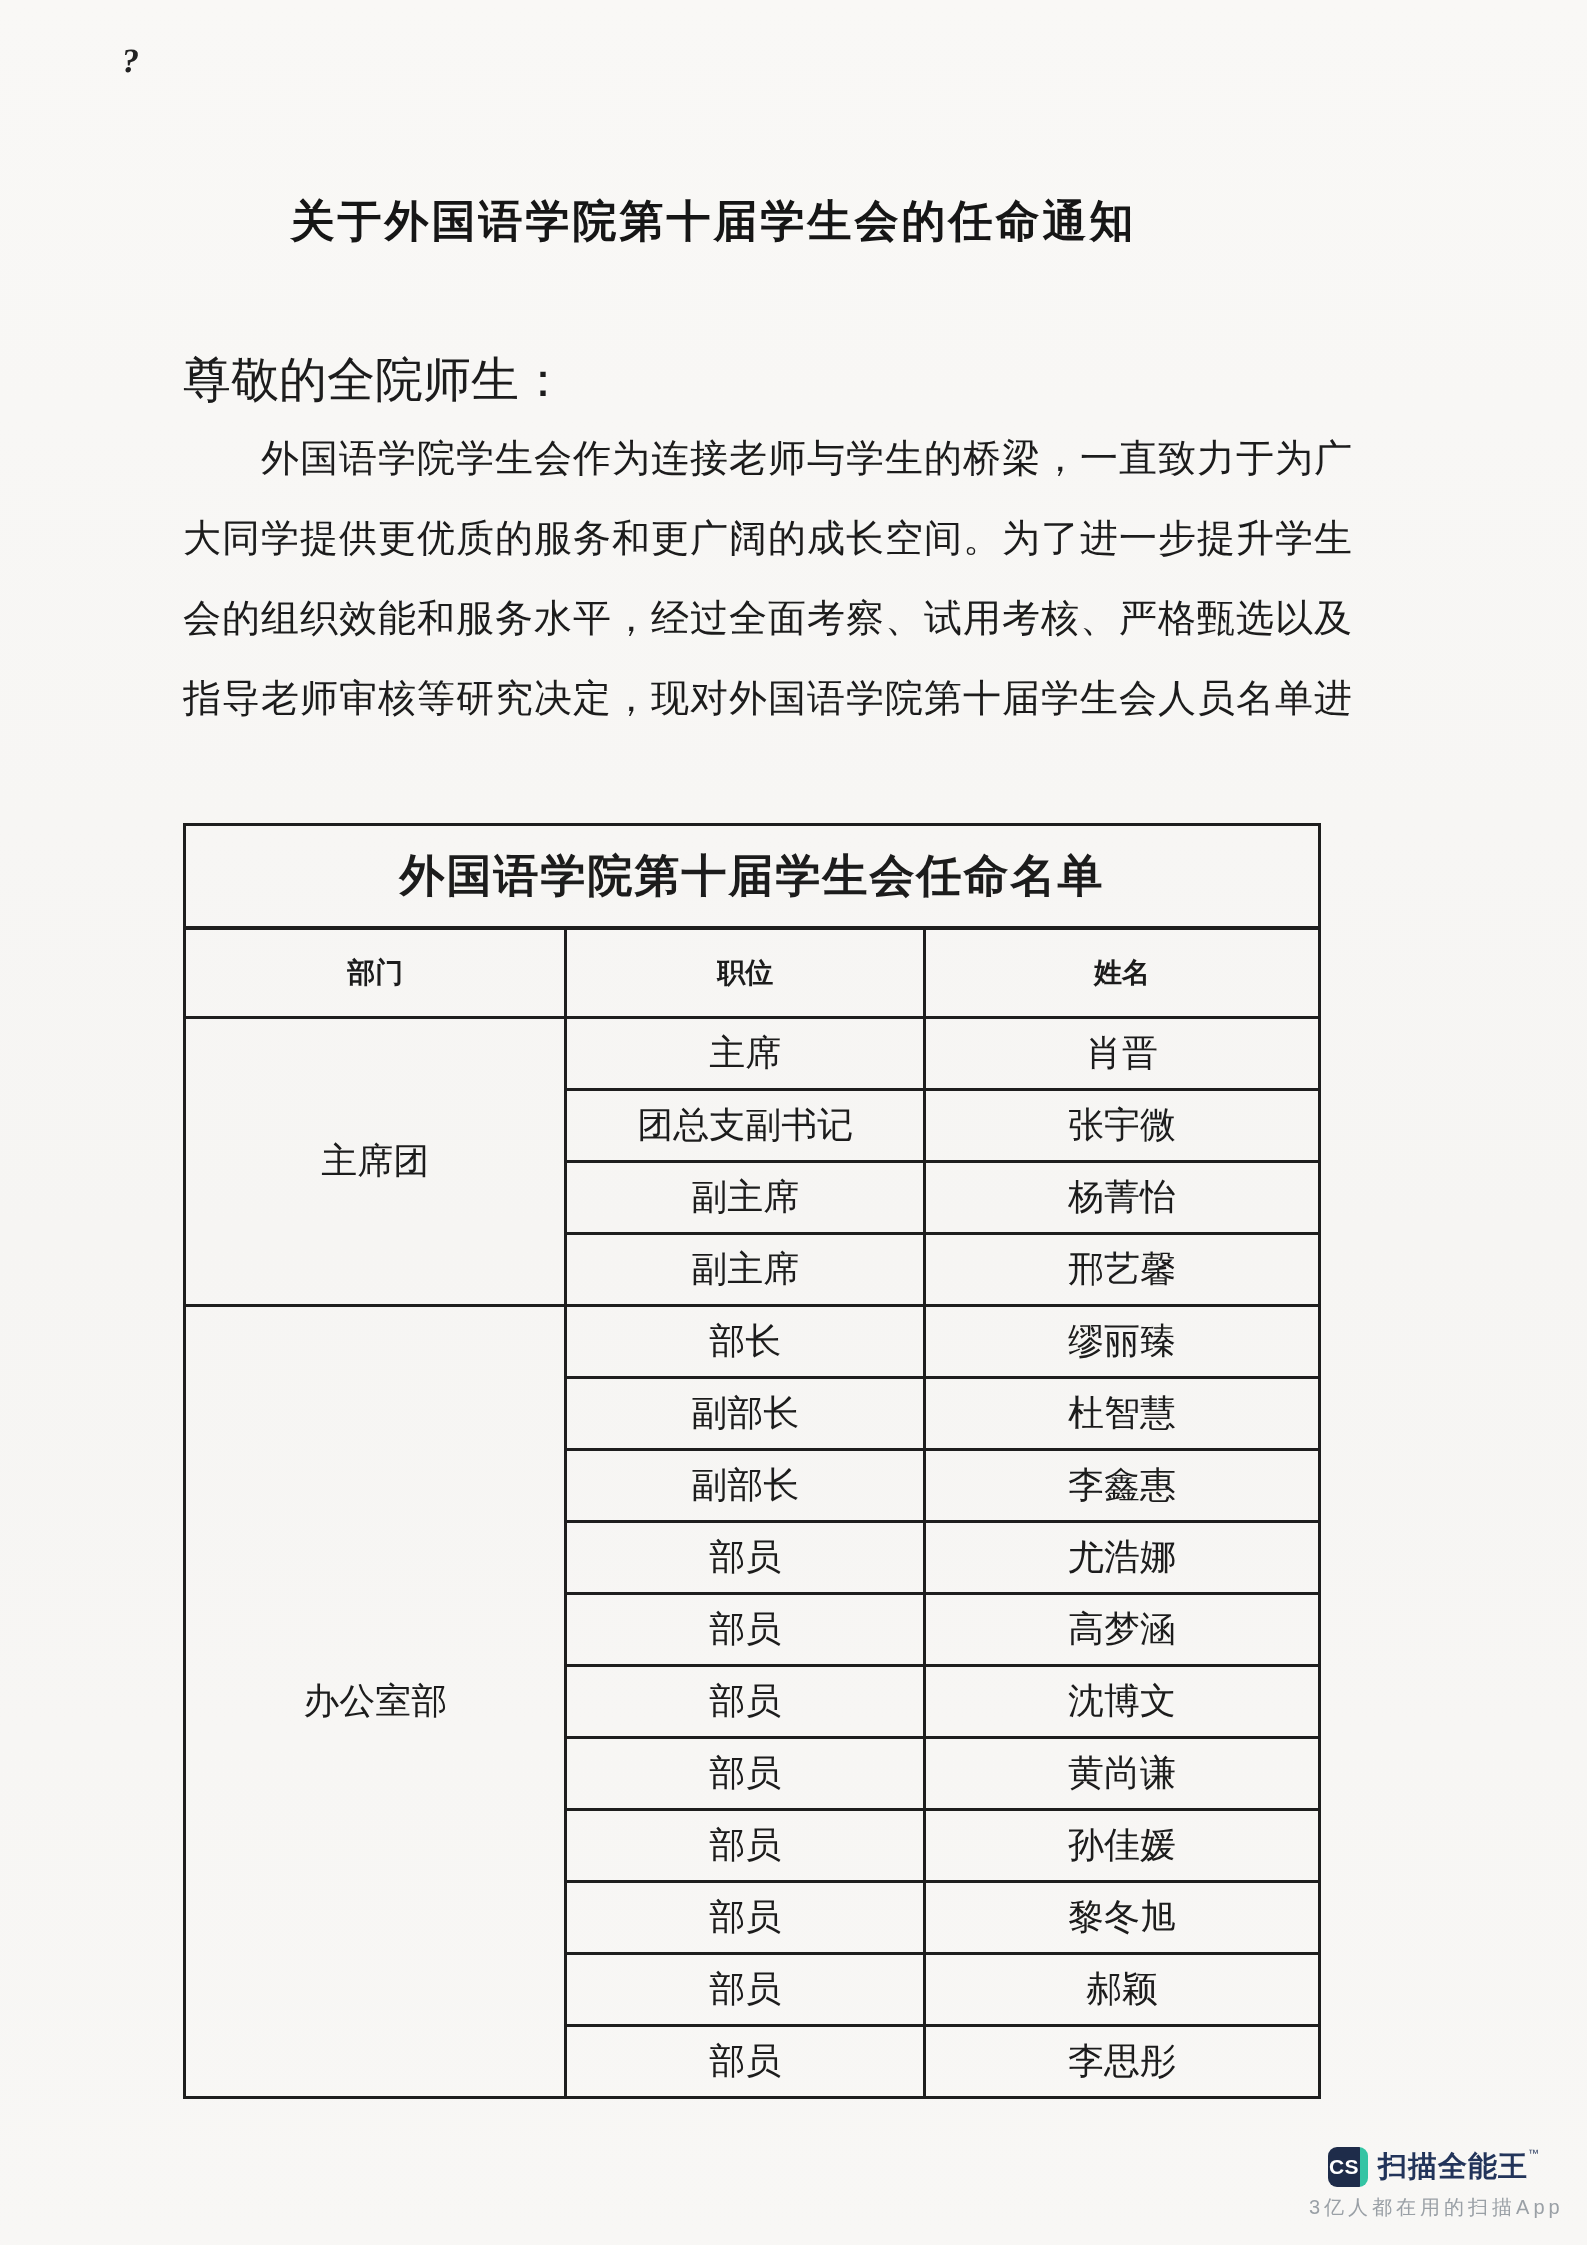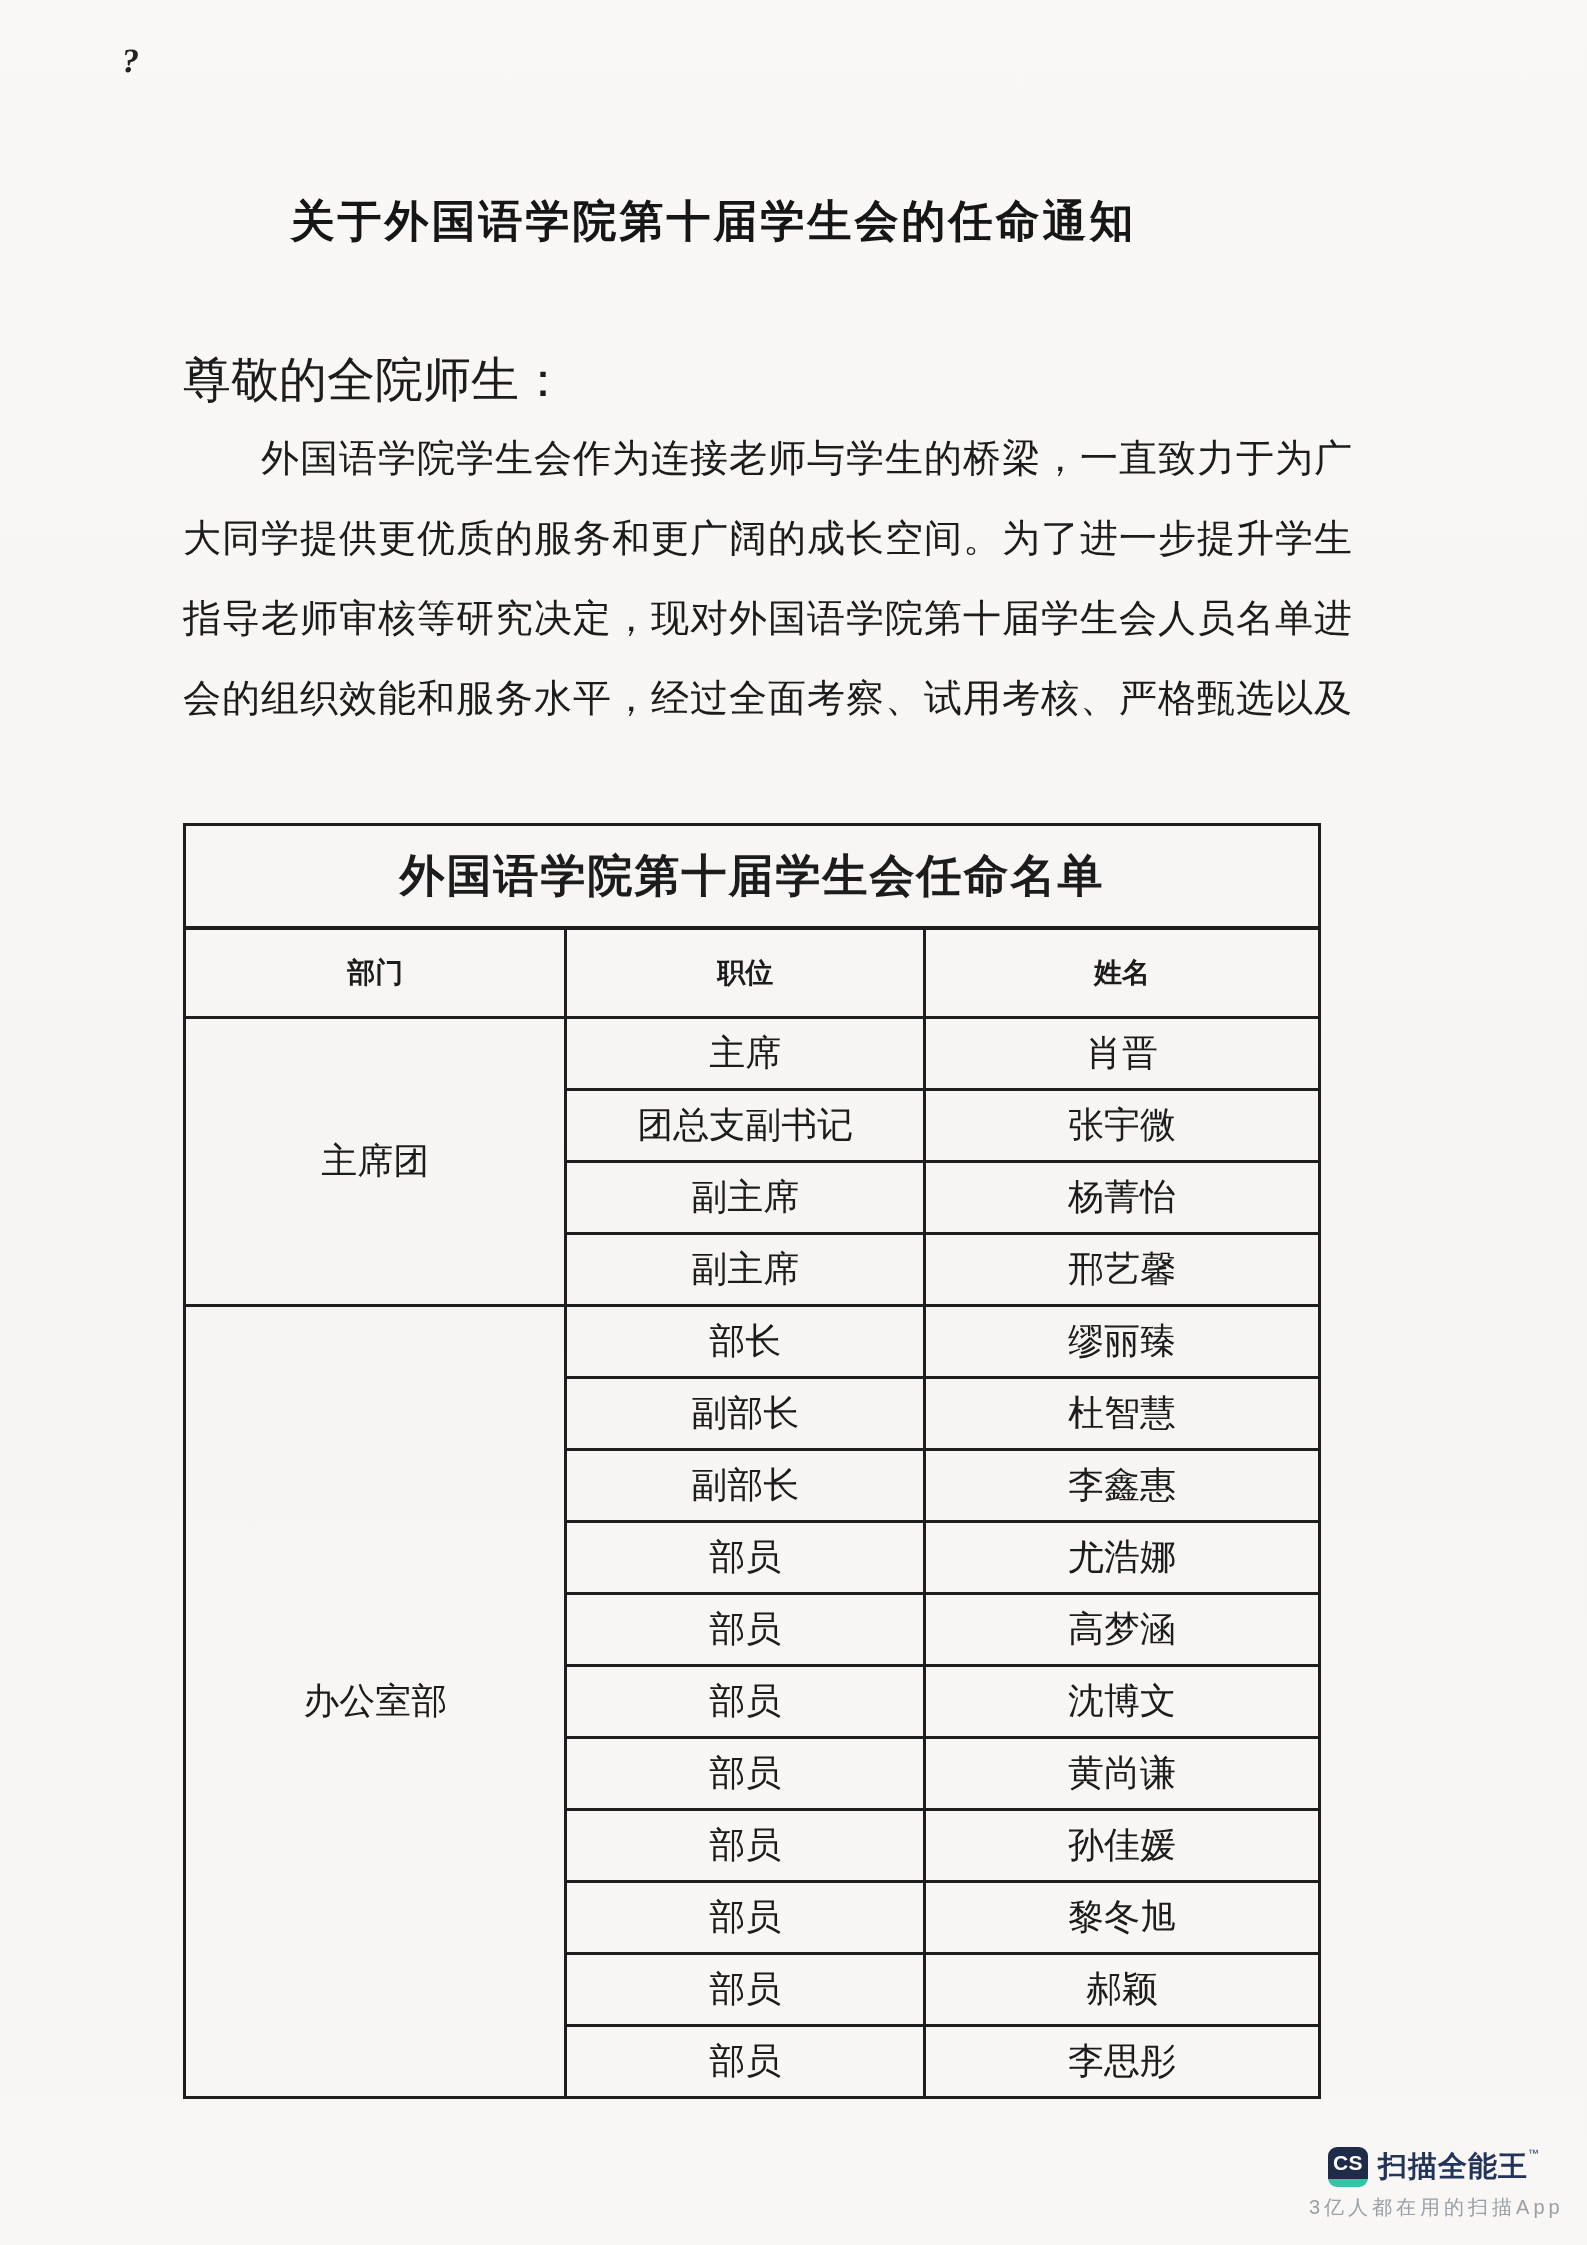--- a/index.html
+++ b/index.html
@@ -117,21 +117,21 @@
     align-items: center;
     justify-content: center;
     gap: 10px;
   }
   .cs-logo {
     width: 40px;
     height: 40px;
     border-radius: 9px;
     overflow: hidden;
     display: flex;
-    flex-direction: column;
+    flex-direction: row;
     flex: 0 0 auto;
   }
   .cs-logo .cs-top {
     flex: 1 1 auto;
     background: #1e2c4a;
     color: #ffffff;
     font-weight: 700;
     font-size: 21px;
     display: flex;
     align-items: center;
@@ -171,22 +171,22 @@
 
   <div class="stray-mark">?</div>
 
   <div class="doc-title">关于外国语学院第十届学生会的任命通知</div>
 
   <div class="salutation">尊敬的全院师生：</div>
 
   <div class="body-paragraph">
     <div class="line indent">外国语学院学生会作为连接老师与学生的桥梁，一直致力于为广</div>
     <div class="line">大同学提供更优质的服务和更广阔的成长空间。为了进一步提升学生</div>
+    <div class="line">会的组织效能和服务水平，经过全面考察、试用考核、严格甄选以及</div>
     <div class="line">指导老师审核等研究决定，现对外国语学院第十届学生会人员名单进</div>
-    <div class="line">会的组织效能和服务水平，经过全面考察、试用考核、严格甄选以及</div>
   </div>
 
   <table class="appointment-table">
     <colgroup>
       <col style="width:33.6%">
       <col style="width:31.6%">
       <col style="width:34.8%">
     </colgroup>
     <tbody id="table-body">
       <tr>

